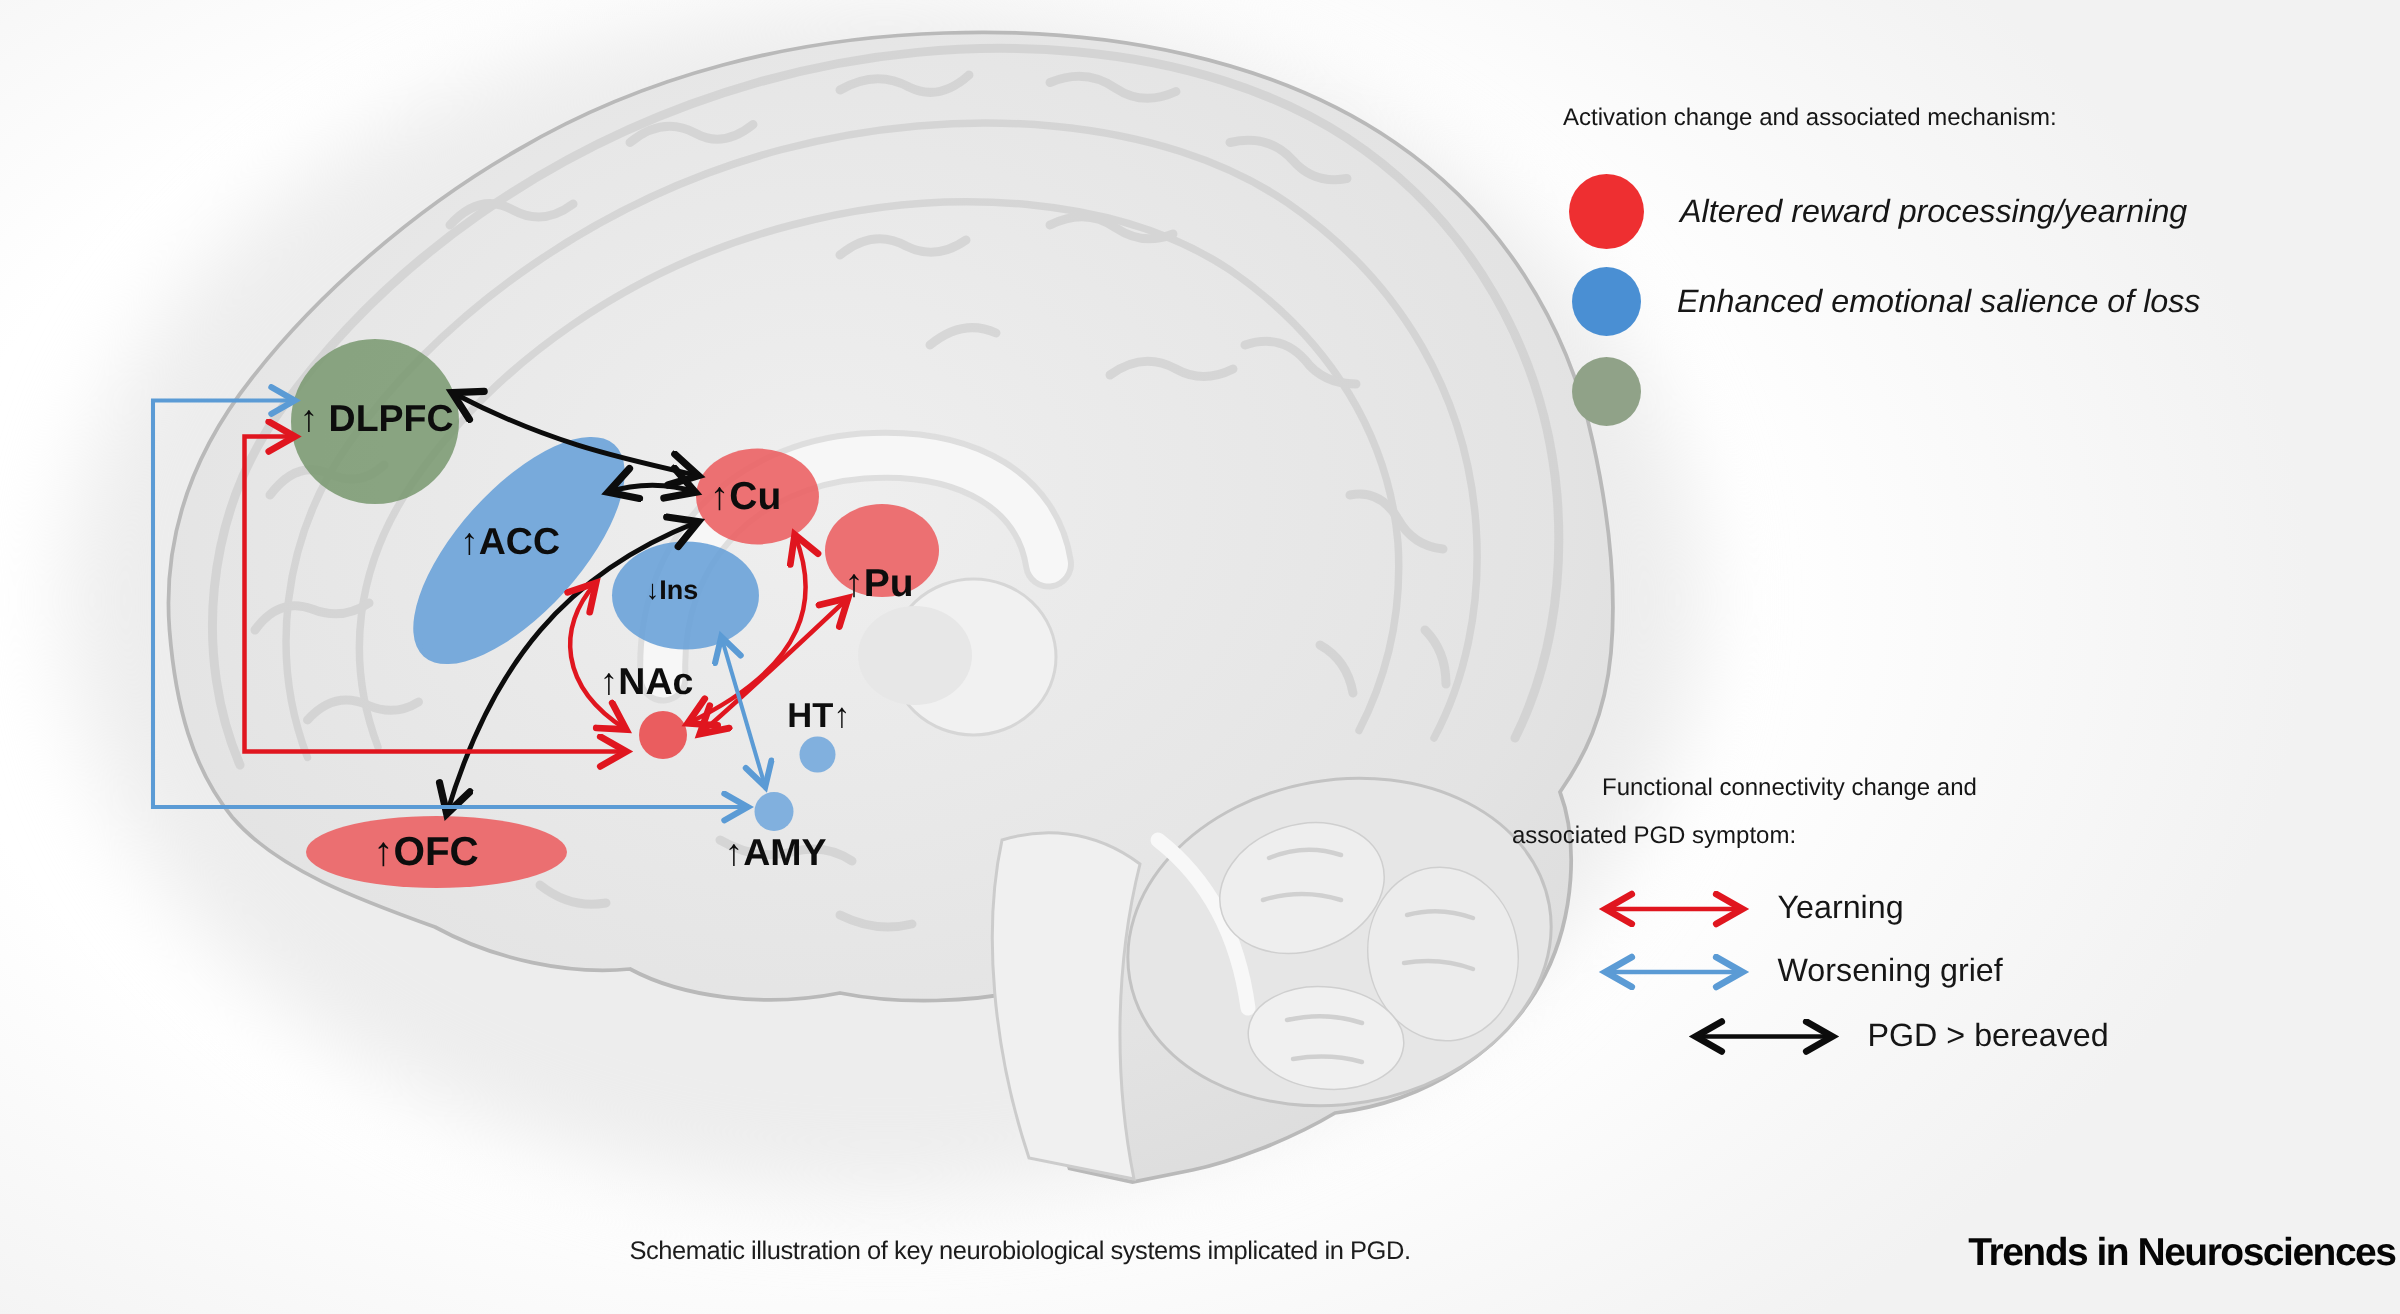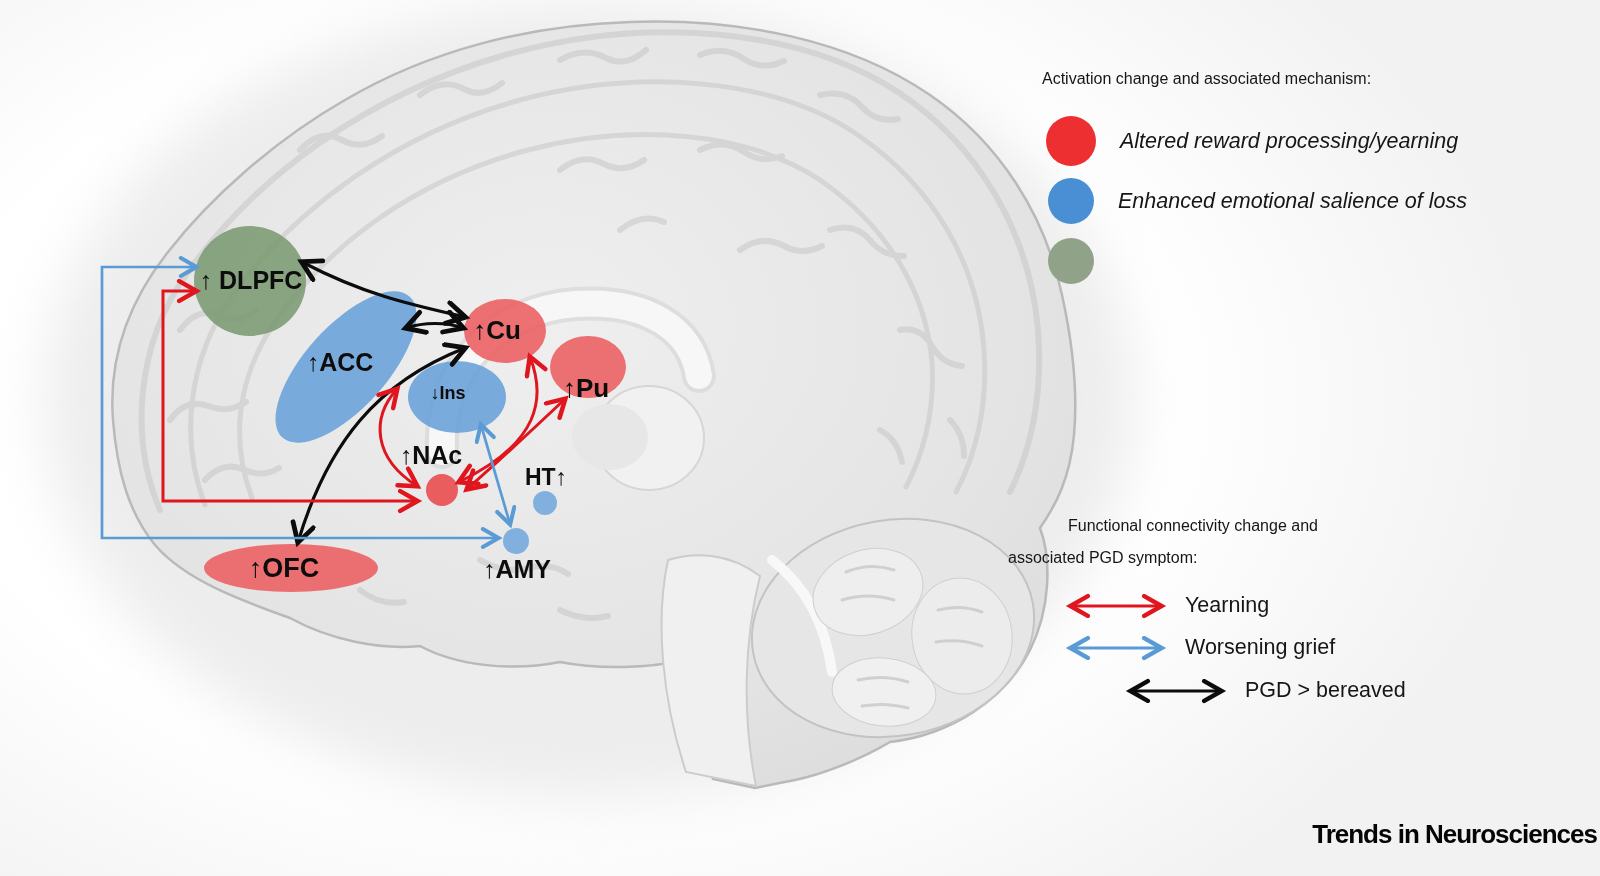--- a/index.html
+++ b/index.html
@@ -195,14 +195,15 @@
     </div>
 
     <div class="ar-row" style="left:1124px;top:678px;">
       <svg width="104" height="22">
         <line x1="7" y1="11" x2="97" y2="11" stroke-width="3" marker-start="url(#m-black)" marker-end="url(#m-black)" stroke="#0c0c0c"></line>
       </svg>
       <span class="lbl">PGD &gt; bereaved</span>
     </div>
   </div>
 
+  <div class="caption">Schematic illustration of key neurobiological systems implicated in PGD.</div>
   <div class="journal">Trends in Neurosciences</div>
 </div>
 
 </body></html>

